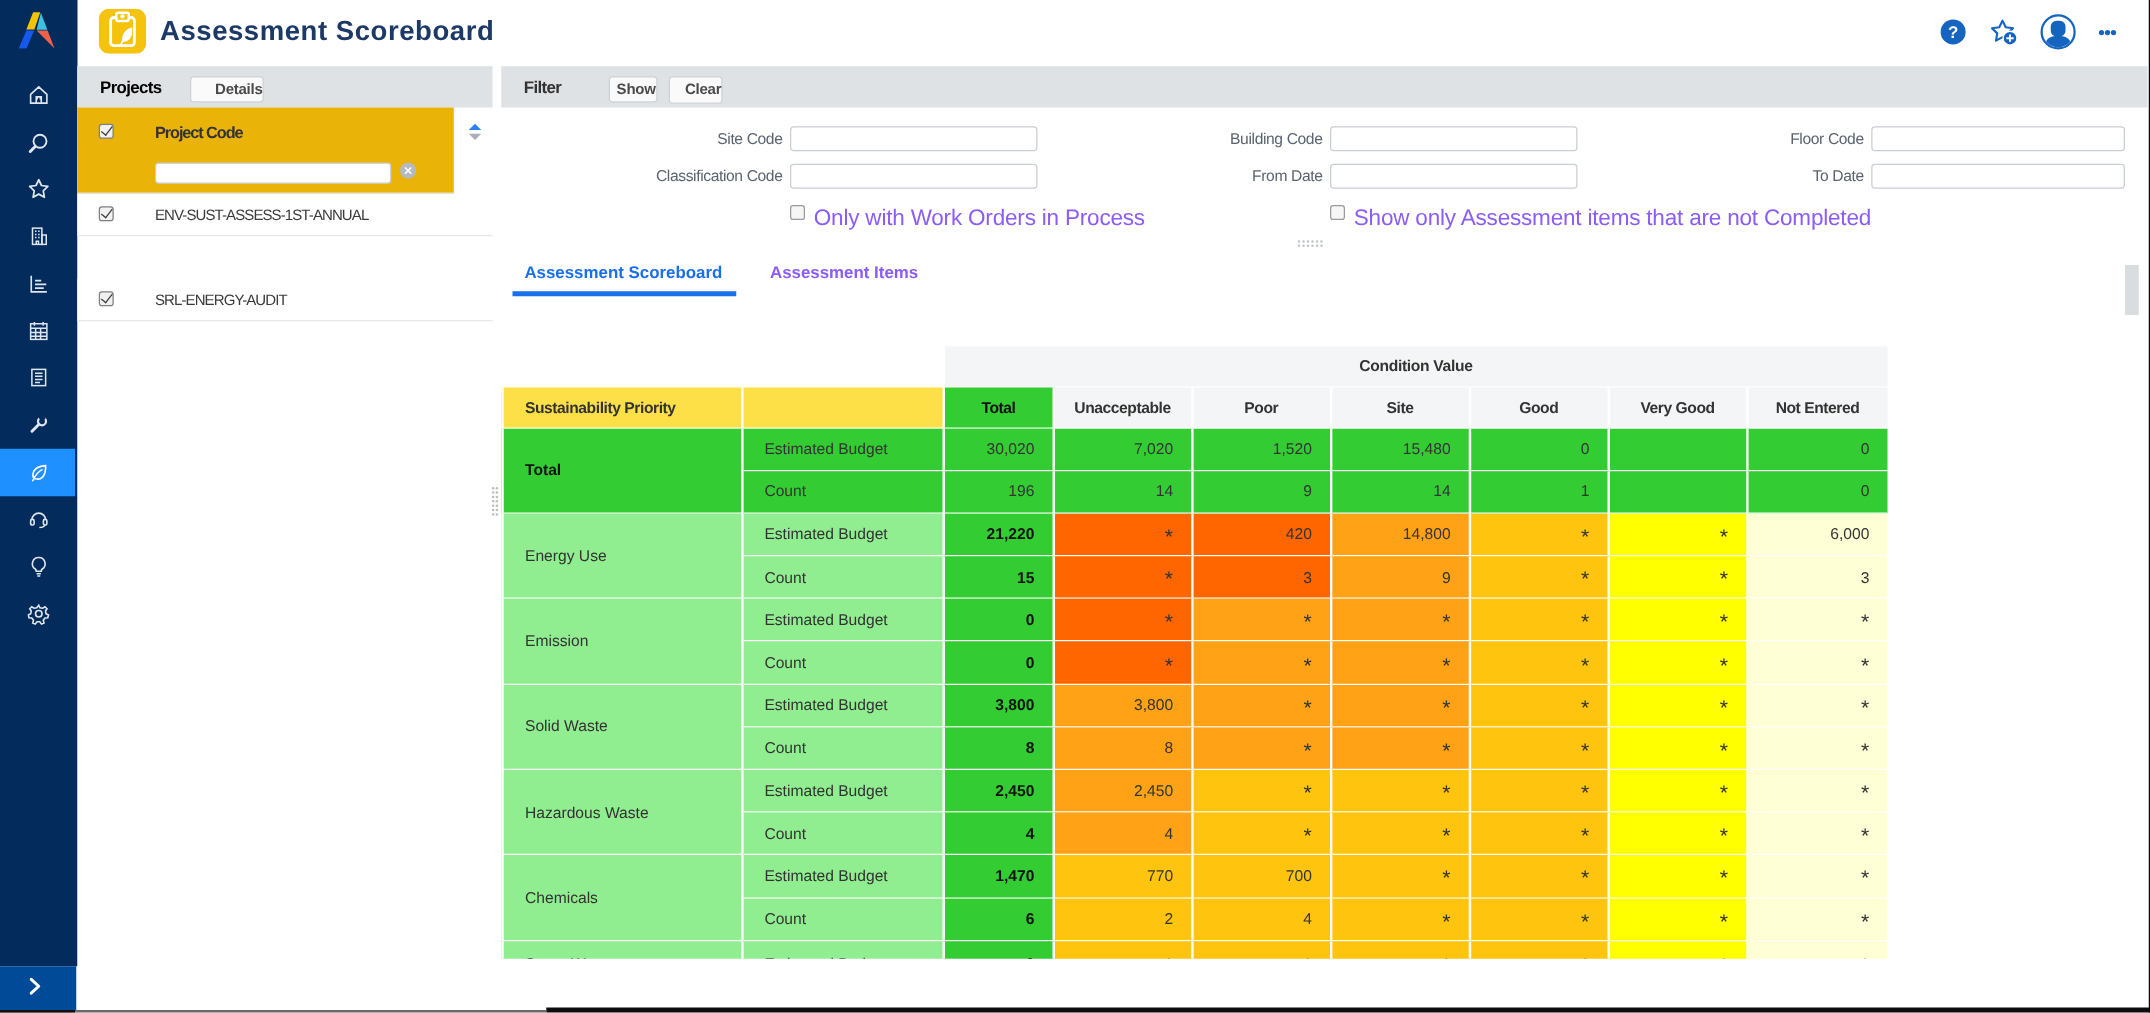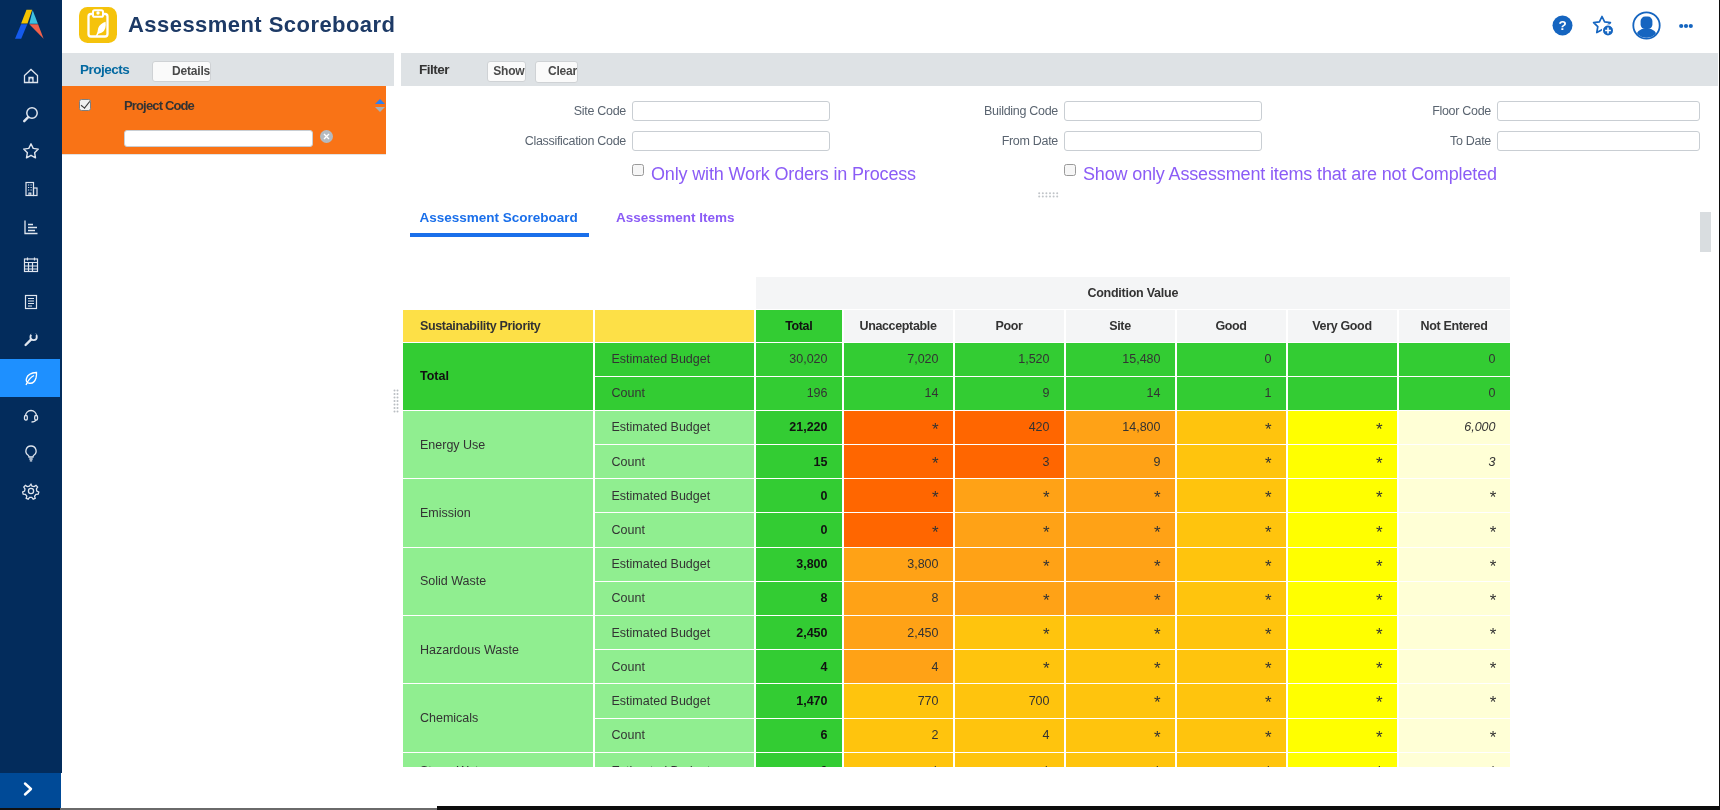--- a/index.html
+++ b/index.html
@@ -13,21 +13,21 @@
   #navhl { position:absolute; left:0; top:358.5px; width:59.5px; height:38px; background:#1e90ff; }
   #chevbox { position:absolute; left:0; top:773px; width:60.5px; height:34.5px; background:#004a97; }
 
   
   #header { position:absolute; left:62px; top:0; width:1656px; height:53px; background:#fff; }
   #apptitle { position:absolute; left:66px; top:12px; font-size:22px; font-weight:bold; color:#1d3a66; letter-spacing:0.45px; }
 
   
   #lpanel { position:absolute; left:62px; top:53px; width:332px; height:753px; background:#fff; }
   #lpanel .bar { position:absolute; left:0; top:0; width:332px; height:33px; background:#dee2e5; }
-  #lpanel .sub { position:absolute; left:0; top:33px; width:324px; height:69px; background:#f97316; border-bottom:1px solid #e2e2e2;text-align:center;}
+  #lpanel .sub { position:absolute; left:0; top:33px; width:301px; height:69px; background:#eab308; border-bottom:1px solid #e2e2e2;text-align:center;}
   .cb { position:absolute; width:11.5px; height:11.5px; border:1px solid #7f7f7f; border-radius:2.5px; background:#f1f1f1; }
   .cb.on::after { content:""; position:absolute; left:3px; top:-1px; width:3.5px; height:8px;
       border:solid #3a3a3a; border-width:0 1.8px 1.8px 0; transform:rotate(38deg); }
   .cb.off { background:#f6f6f6; border-color:#9a9a9a; }
   .btn { position:absolute; background:#fafafa; border:1px solid #cfd2d5; border-radius:3px;
          color:#4a4a4a; font-size:12px; font-weight:bold; letter-spacing:-0.2px; text-align:right; }
   .prow { position:absolute; left:0; width:332px; height:34px; border-bottom:1px solid #e8e8e8; background:#fff; }
   .prow .txt { position:absolute; left:62px; top:9.5px; font-size:12px; color:#3a3a3a; letter-spacing:-0.72px; }
 
   
@@ -53,21 +53,21 @@
   td.c { text-align:center; padding:0; }
   tr.hrow td { font-weight:bold; letter-spacing:-0.35px; }
   .gB { background:#33cc33; }   
   .gH { background:#fde047; }   
   .gL { background:#90ee90; }   
   .gy { background:#f4f5f6; }   
   .o1 { background:#ff6600; }
   .o2 { background:#ffa216; }
   .o3 { background:#ffc40d; }
   .yy { background:#ffff00; }
-  .py { background:#ffffd6;font-style:italic; }
+  .py { background:#ffffd6; }
   .bold { font-weight:bold; color:#111; }
   tr td:last-child { border-right:none; }
   s { text-decoration:none; position:relative; top:3.5px; font-size:17px; line-height:10px; }
 
   
   #redge { position:absolute; left:1718.5px; top:0; width:1.5px; height:810px; background:#0c0c0c; }
   #bedge1 { position:absolute; left:437px; top:806px; width:1283px; height:4px; background:#0d0d0d; }
   #bedge2 { position:absolute; left:0px; top:807.5px; width:437px; height:2.5px; background:#6a6a6a; }
   #bedge3 { position:absolute; left:0px; top:807.5px; width:60px; height:2.5px; background:#111; }
 </style>
@@ -184,35 +184,43 @@
     <path d="M9 2.2 l1 2 2.2 0.4 1.8-1.2 1.6 1.6 -1.2 1.8 0.4 2.2 2 1 -0.6 2.2 -2.2 0.2 -1.4 1.8 0.6 2.2 -2 0.8 -1.4 -1.8 -2.2 0 -1.4 1.8 -2 -0.8 0.6 -2.2 -1.4 -1.8 -2.2 -0.2 -0.6 -2.2 2 -1 0.4 -2.2 -1.2 -1.8 1.6 -1.6 1.8 1.2 2.2 -0.4 Z"></path>
   </svg>
 </div>
 <div id="chevbox">
   <svg class="abs" style="left:20px;top:8px" width="16" height="16" viewBox="0 0 16 16" fill="none" stroke="#fff" stroke-width="2.4" stroke-linecap="round" stroke-linejoin="round">
     <path d="M5 2.5 L11 8 L5 13.5"></path>
   </svg>
 </div>
 <div id="lpanel">
   <div class="bar">
-    <span class="abs" style="left:18px;top:9px;font-size:13.5px;font-weight:bold;color:#0369a1;letter-spacing:-0.5px">Projects</span>
+    <span class="abs" style="left:18px;top:9px;font-size:13.5px;font-weight:bold;color:#000000;letter-spacing:-0.5px">Projects</span>
     <div class="btn" style="left:90px;top:8px;width:59px;height:21px;line-height:19px">Details</div>
   </div>
   <div class="sub">
     <div class="cb on" style="left:17px;top:13px"></div>
     <span class="abs" style="left:62px;top:12px;font-size:13px;font-weight:bold;color:#333;letter-spacing:-0.85px">Project Code</span>
     <svg class="abs" style="left:313px;top:13px" width="10" height="13" viewBox="0 0 10 13">
       <polygon points="5,0 10,5 0,5" fill="#2d7ff0"></polygon>
       <polygon points="5,13 10,8 0,8" fill="#a7b0b8"></polygon>
     </svg>
     <div class="finput" style="left:62px;top:44px;width:189px;height:17px"></div>
     <svg class="abs" style="left:258px;top:44px" width="13" height="13" viewBox="0 0 13 13">
       <circle cx="6.5" cy="6.5" r="6.5" fill="#b4bac0"></circle>
       <path d="M4 4 L9 9 M9 4 L4 9" stroke="#fff" stroke-width="1.4"></path>
     </svg>
+  </div>
+  <div class="prow" style="top:102px">
+    <div class="cb on" style="left:17px;top:10px"></div>
+      <span class="txt">ENV-SUST-ASSESS-1ST-ANNUAL</span>
+  </div>
+  <div class="prow" style="top:170px">
+    <div class="cb on" style="left:17px;top:10px"></div>
+      <span class="txt">SRL-ENERGY-AUDIT</span>
   </div>
 
   <svg class="abs" style="left:331px;top:336px" width="6" height="24" viewBox="0 0 6 24">
     <g fill="#b9bdc2">
       <circle cx="1.5" cy="1.5" r="1"></circle>
         <circle cx="4.5" cy="1.5" r="1"></circle>
       <circle cx="1.5" cy="5" r="1"></circle>
         <circle cx="4.5" cy="5" r="1"></circle>
       <circle cx="1.5" cy="8.5" r="1"></circle>
         <circle cx="4.5" cy="8.5" r="1"></circle>

